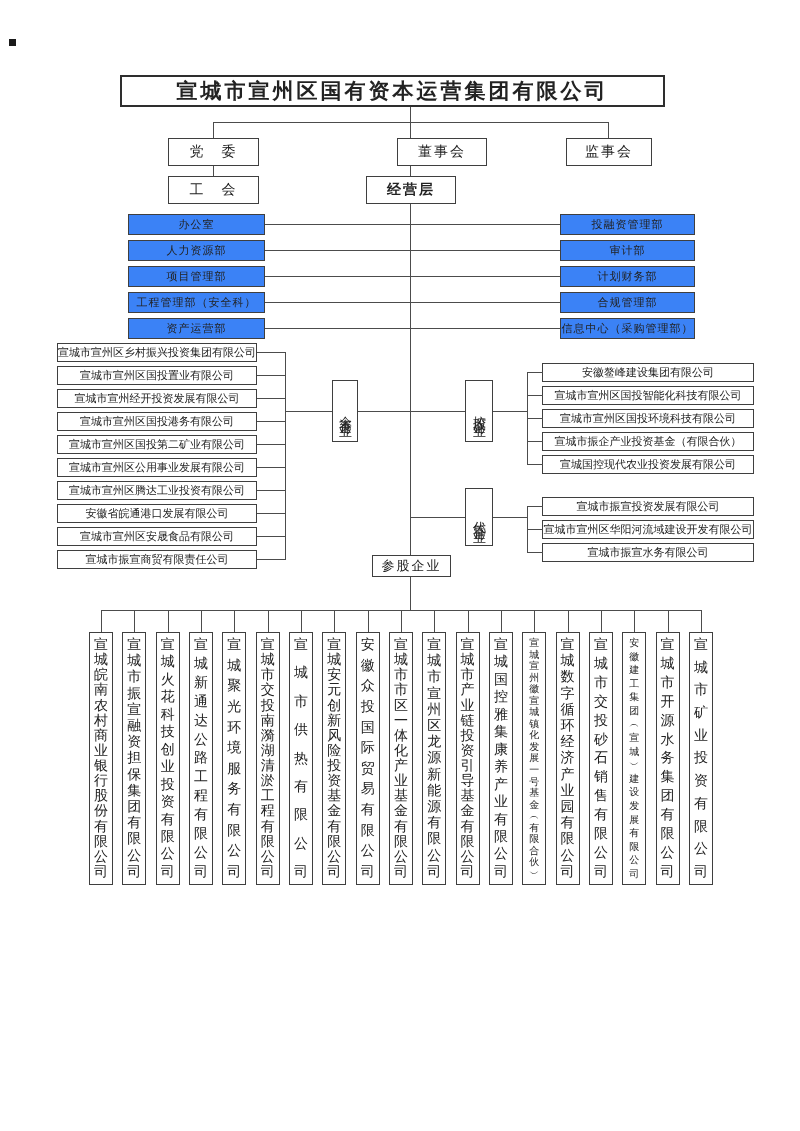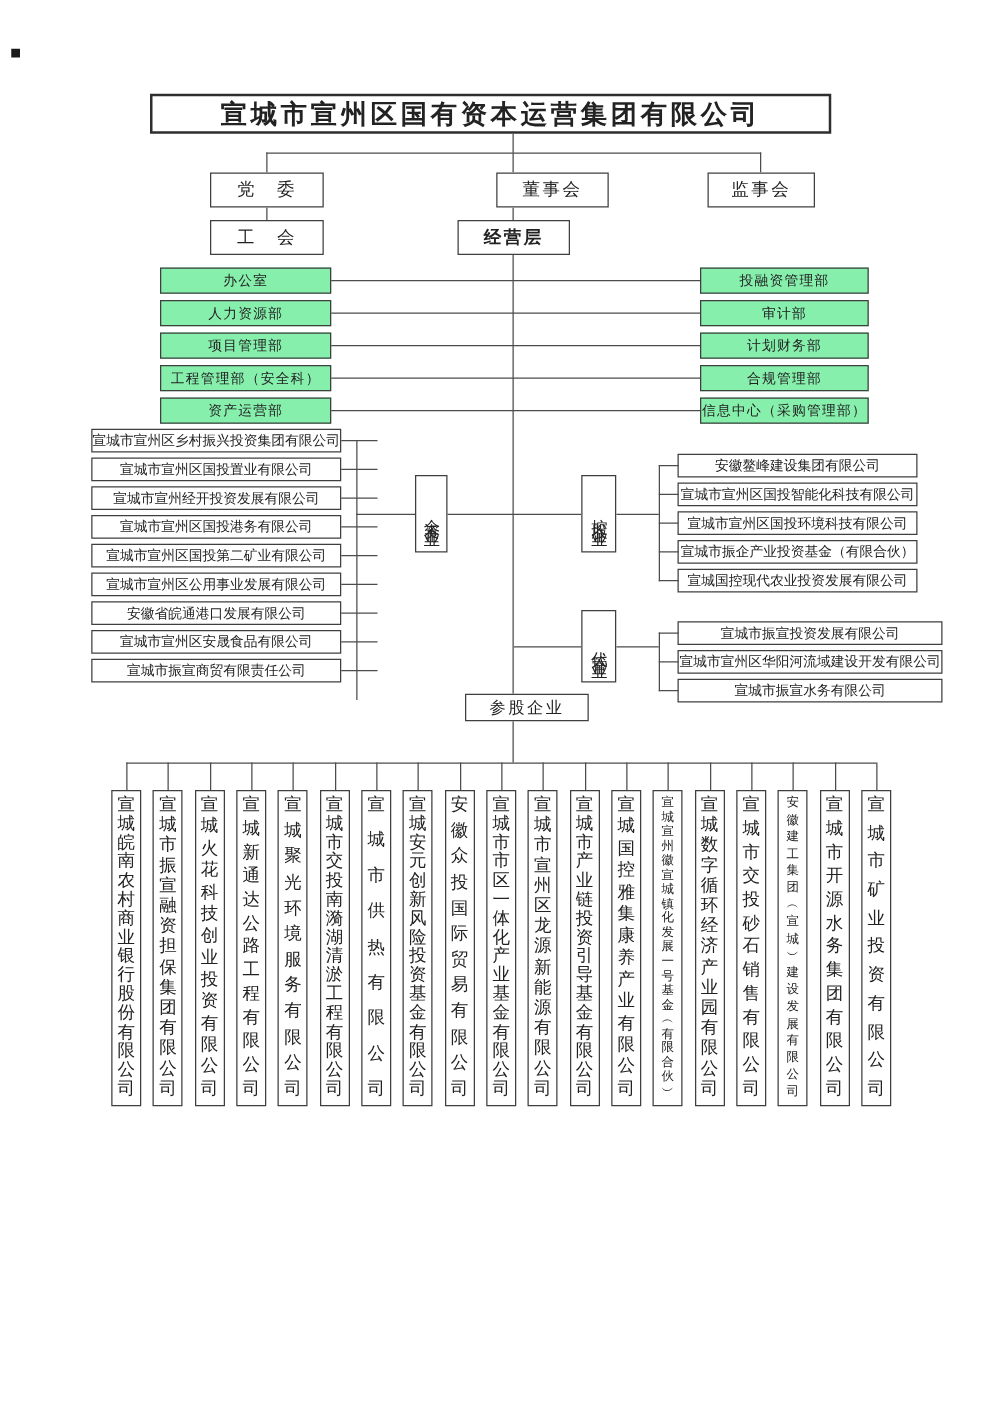--- a/index.html
+++ b/index.html
@@ -18,43 +18,43 @@
     display:flex; align-items:center; justify-content:center; font-size:14px; letter-spacing:2px; box-sizing:border-box; }
   .gov.party   { left:168px; top:138px; width:91px; }
   .gov.union   { left:168px; top:176px; width:91px; }
   .gov.board   { left:366px; top:138px; width:90px;margin-left:31px; }
   .gov.mgmt    { left:366px; top:176px; width:90px;font-weight:bold; }
   .gov.superv  { left:566px; top:138px; width:86px; }
 
   .dept-col { position:absolute; display:flex; flex-direction:column; gap:5px; }
   .dept-col.left  { left:128px; top:214px; width:137px; }
   .dept-col.right { left:560px; top:214px; width:135px; }
-  .dept { box-sizing:border-box; height:21px; border:1px solid #3f3f3f; background:#86efac;
+  .dept { box-sizing:border-box; height:21px; border:1px solid #3f3f3f; background:#3b82f6;
     display:flex; align-items:center; justify-content:center; font-size:11px; letter-spacing:1px; position:relative; }
   .dept-col.left .dept::after { content:''; position:absolute; left:136px; top:9px; width:297px; height:1px; background:#4c4c4c; }
   .dept-col.right .dept { z-index:2; }
 
   .co-col { position:absolute; display:flex; flex-direction:column; gap:4px; }
   .co { box-sizing:border-box; height:19px; border:1px solid #3f3f3f; background:#fff;
     display:flex; align-items:center; justify-content:center; font-size:11px; position:relative; white-space:nowrap; }
-  .co-col.wholly { left:57px; top:343px; width:200px;margin-left:16px; }
+  .co-col.wholly { left:57px; top:343px; width:200px; }
   .co-col.wholly .co::after { content:''; position:absolute; left:199px; top:8px; width:29px; height:1px; background:#4c4c4c; }
-  .co-col.holding { left:542px; top:363px; width:192px; }
+  .co-col.holding { left:542px; top:363px; width:212px; }
   .co-col.managed { left:542px; top:497px; width:212px; }
   .co-col.holding .co::before, .co-col.managed .co::before
     { content:''; position:absolute; left:-16px; top:8px; width:16px; height:1px; background:#4c4c4c; }
 
   .group-v { position:absolute; border:1px solid #3f3f3f; background:#fff; box-sizing:border-box;
     writing-mode:vertical-rl; text-orientation:upright; display:flex; align-items:center; justify-content:center;
     font-size:13px; letter-spacing:3px; z-index:2; }
   .group-v.wholly  { left:332px; top:380px; width:26px; height:62px; }
   .group-v.holding { left:465px; top:380px; width:28px; height:62px; }
   .group-v.managed { left:465px; top:488px; width:28px; height:58px; }
 
-  .group-h { position:absolute; left:372px; top:555px; width:99px; height:22px;
+  .group-h { position:absolute; left:372px; top:555px; width:79px; height:22px;
     border:1px solid #3f3f3f; background:#fff; box-sizing:border-box; z-index:2;
     display:flex; align-items:center; justify-content:center; font-size:13px; letter-spacing:2px; }
 
   .cols { position:absolute; left:89px; top:632px; width:624px; display:flex; justify-content:space-between; }
   .vbox { box-sizing:border-box; width:24px; height:253px; border:1px solid #3f3f3f; background:#fff;
     display:flex; flex-direction:column; justify-content:space-between; align-items:center;
     padding:5px 0; font-size:14px; line-height:1; position:relative; }
   .vbox::before { content:''; position:absolute; left:50%; top:-23px; width:1px; height:22px; background:#4c4c4c; }
   .vbox.small { font-size:10px; }
   .vbox span { display:block; }
@@ -115,20 +115,21 @@
   <div class="group-h">参股企业</div>
 
   <div class="co-col wholly">
 
   <div class="co">宣城市宣州区乡村振兴投资集团有限公司</div>
       <div class="co">宣城市宣州区国投置业有限公司</div>
       <div class="co">宣城市宣州经开投资发展有限公司</div>
       <div class="co">宣城市宣州区国投港务有限公司</div>
       <div class="co">宣城市宣州区国投第二矿业有限公司</div>
       <div class="co">宣城市宣州区公用事业发展有限公司</div>
+      <div class="co">宣城市宣州区腾达工业投资有限公司</div>
       <div class="co">安徽省皖通港口发展有限公司</div>
       <div class="co">宣城市宣州区安晟食品有限公司</div>
       <div class="co">宣城市振宣商贸有限责任公司</div>
     </div>
   <div class="co-col holding">
 
   <div class="co">安徽鳌峰建设集团有限公司</div>
       <div class="co">宣城市宣州区国投智能化科技有限公司</div>
       <div class="co">宣城市宣州区国投环境科技有限公司</div>
       <div class="co">宣城市振企产业投资基金（有限合伙）</div>

